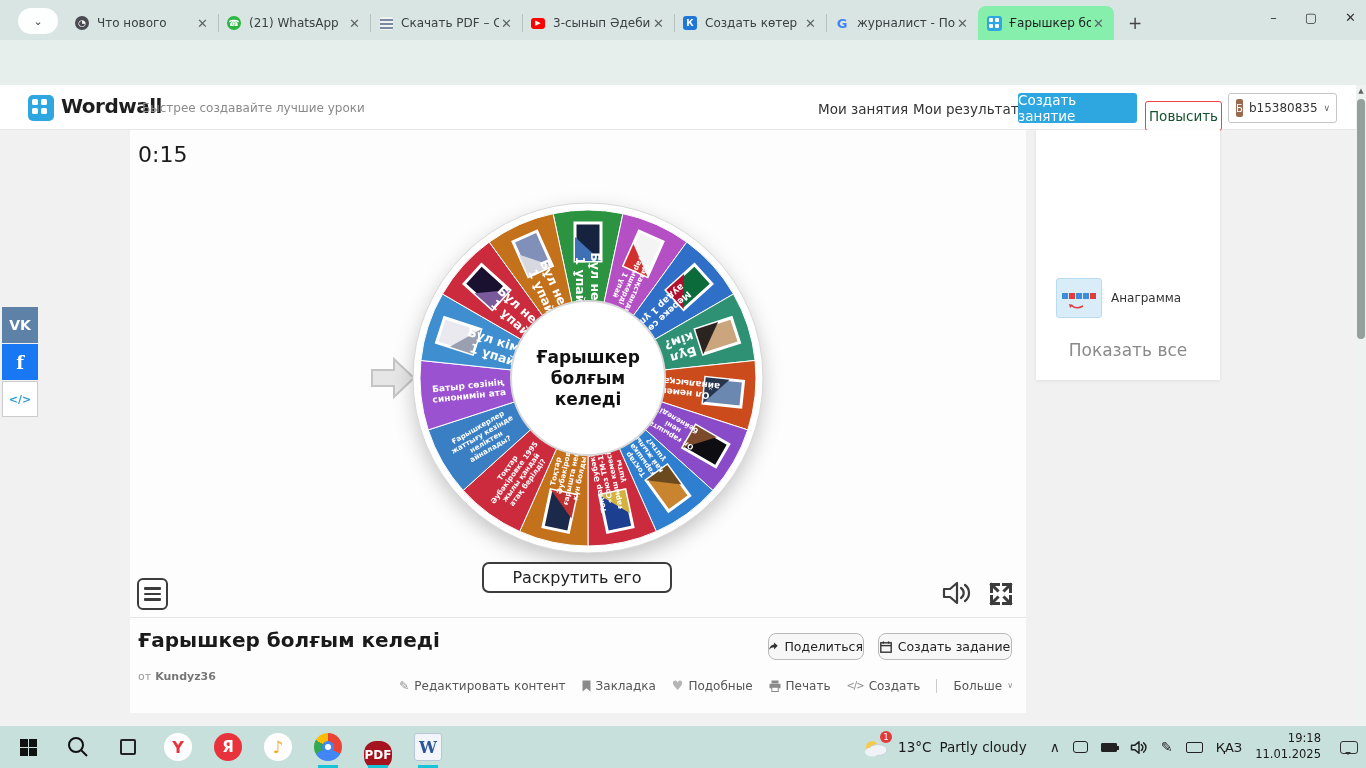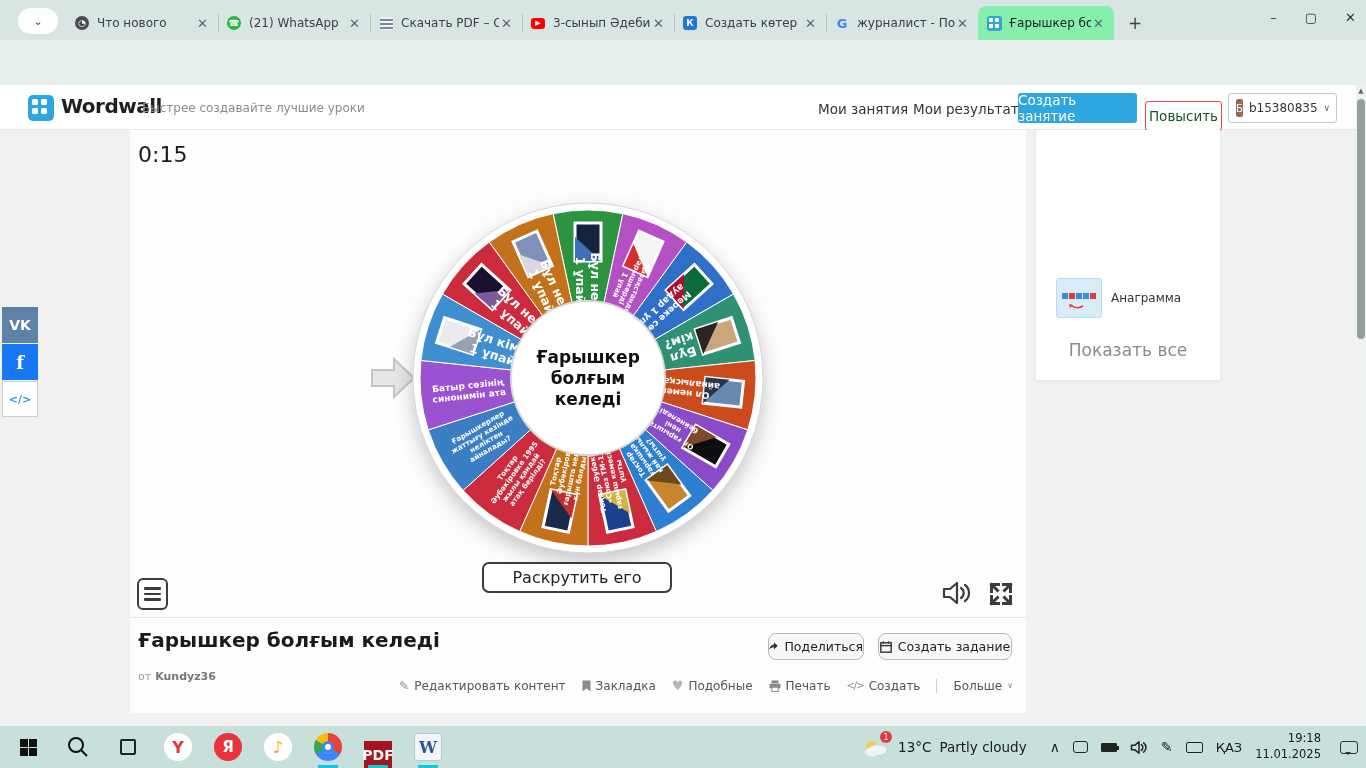--- a/index.html
+++ b/index.html
@@ -483,21 +483,21 @@
     <div class="tbi">
         <span class="circ" style="background:#fff;color:#f4a722;font-size:17px;">♪</span>
       </div>
     <div class="tbi">
       <span class="circ" style="background:conic-gradient(#ea4335 0 120deg,#4285f4 120deg 240deg,#34a853 240deg 300deg,#fbbc05 300deg);">
           <span style="width:12px;height:12px;border-radius:50%;background:#fff;border:3px solid #4285f4;"></span>
         </span>
       <span class="under"></span>
     </div>
     <div class="tbi">
-      <span style="width:28px;height:28px;border-radius:0;background:#a5131e;color:#fff;font-size:14px;font-weight:bold;display:flex;align-items:center;justify-content:center;margin-top:16px;">PDF</span>
+      <span style="width:28px;height:28px;border-radius:12px;background:#a5131e;color:#fff;font-size:12px;font-weight:bold;display:flex;align-items:center;justify-content:center;margin-top:16px;">PDF</span>
       <span class="under"></span>
     </div>
     <div class="tbi">
       <span style="width:28px;height:28px;border-radius:3px;background:#f2f6fb;border:1px solid #b9c6d8;color:#2b579a;font-size:16px;font-weight:bold;font-family:'DejaVu Serif',serif;display:flex;align-items:center;justify-content:center;">W</span>
       <span class="under"></span>
     </div>
   </div>
 
   <div class="tb-right">
     <div class="weather">

